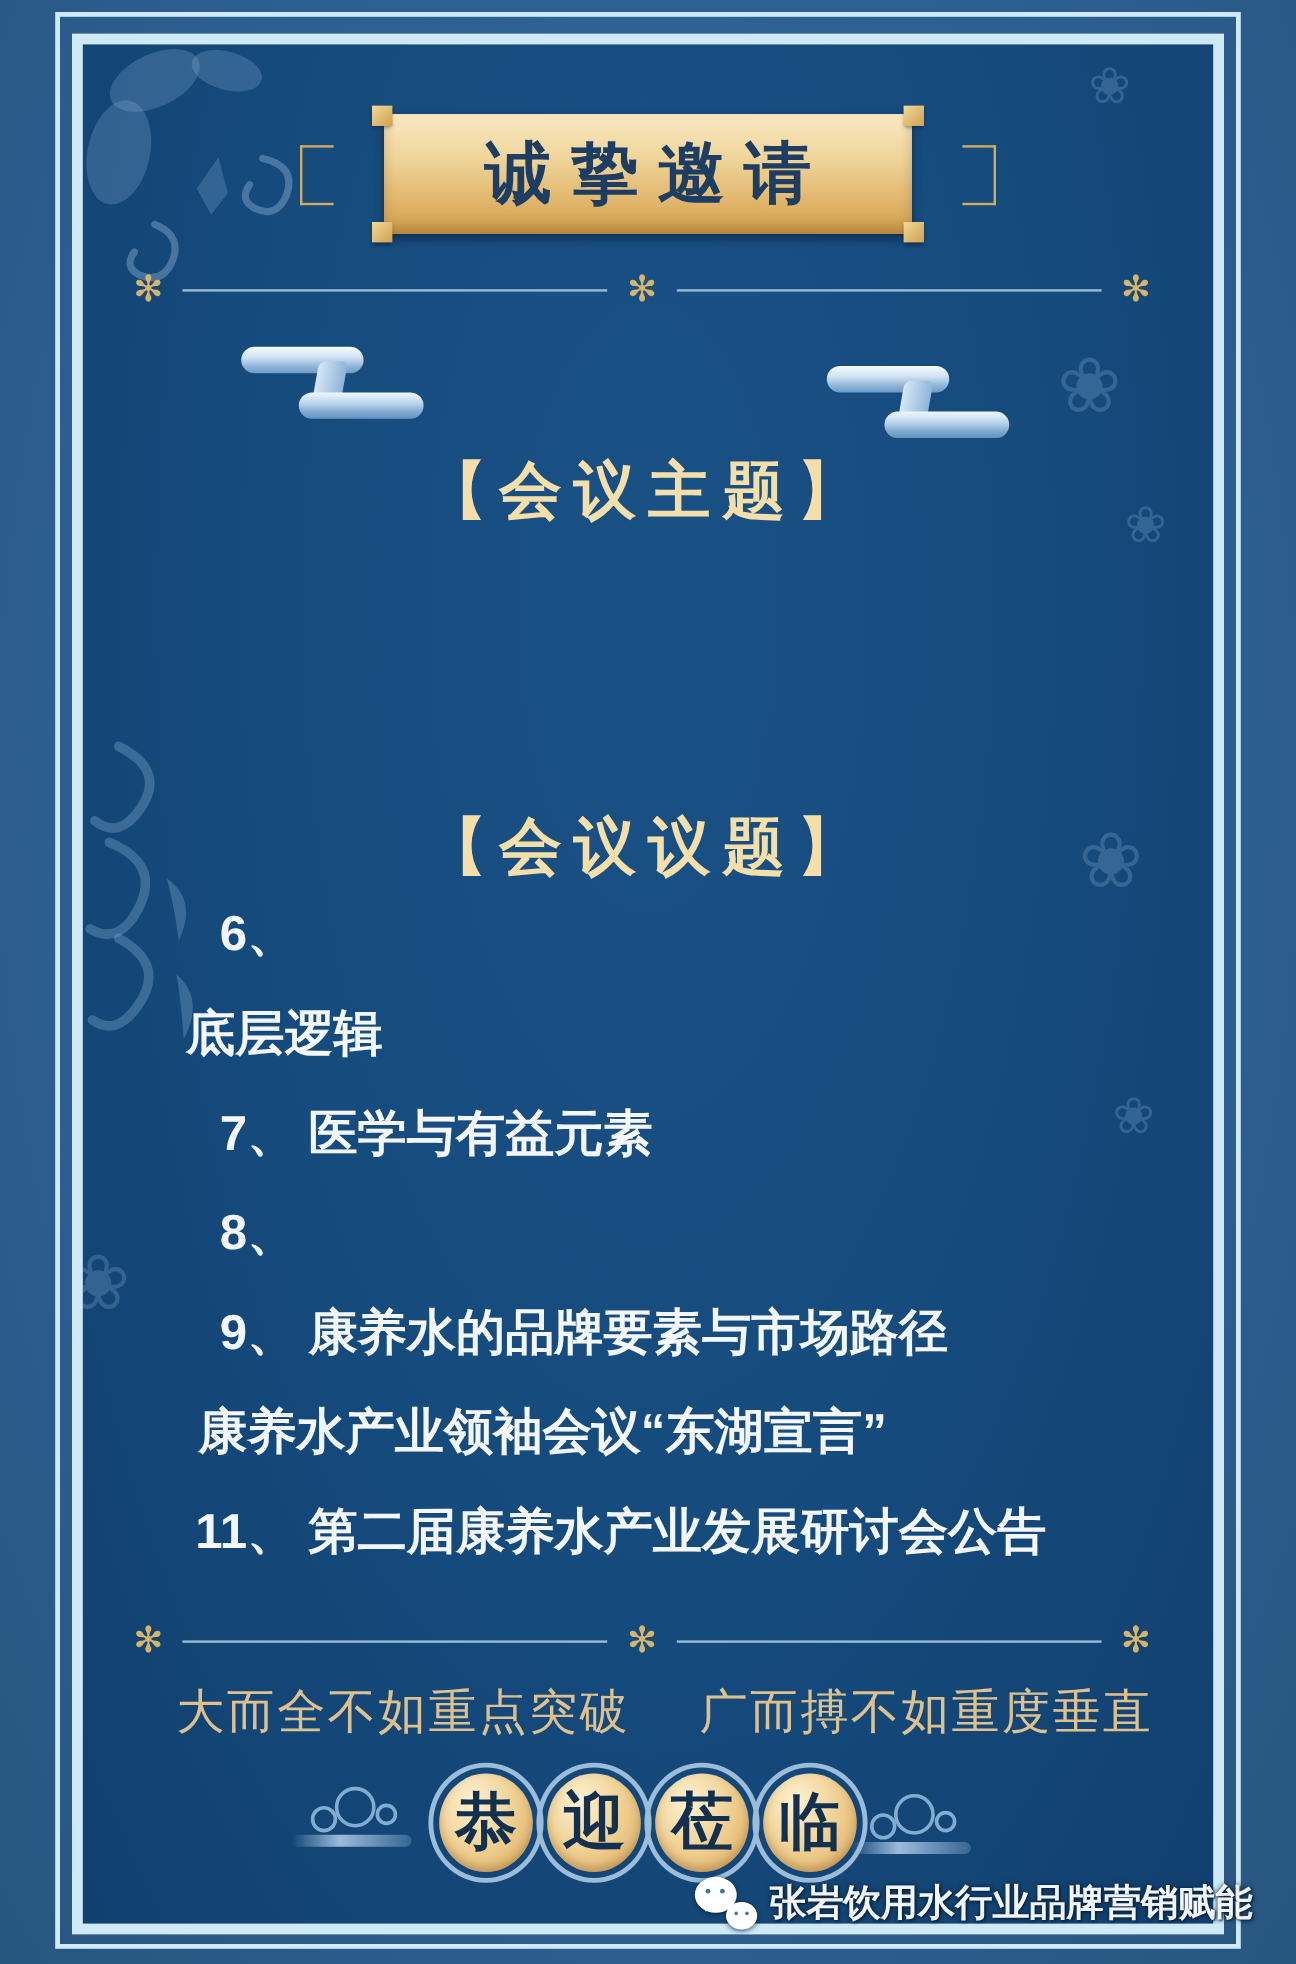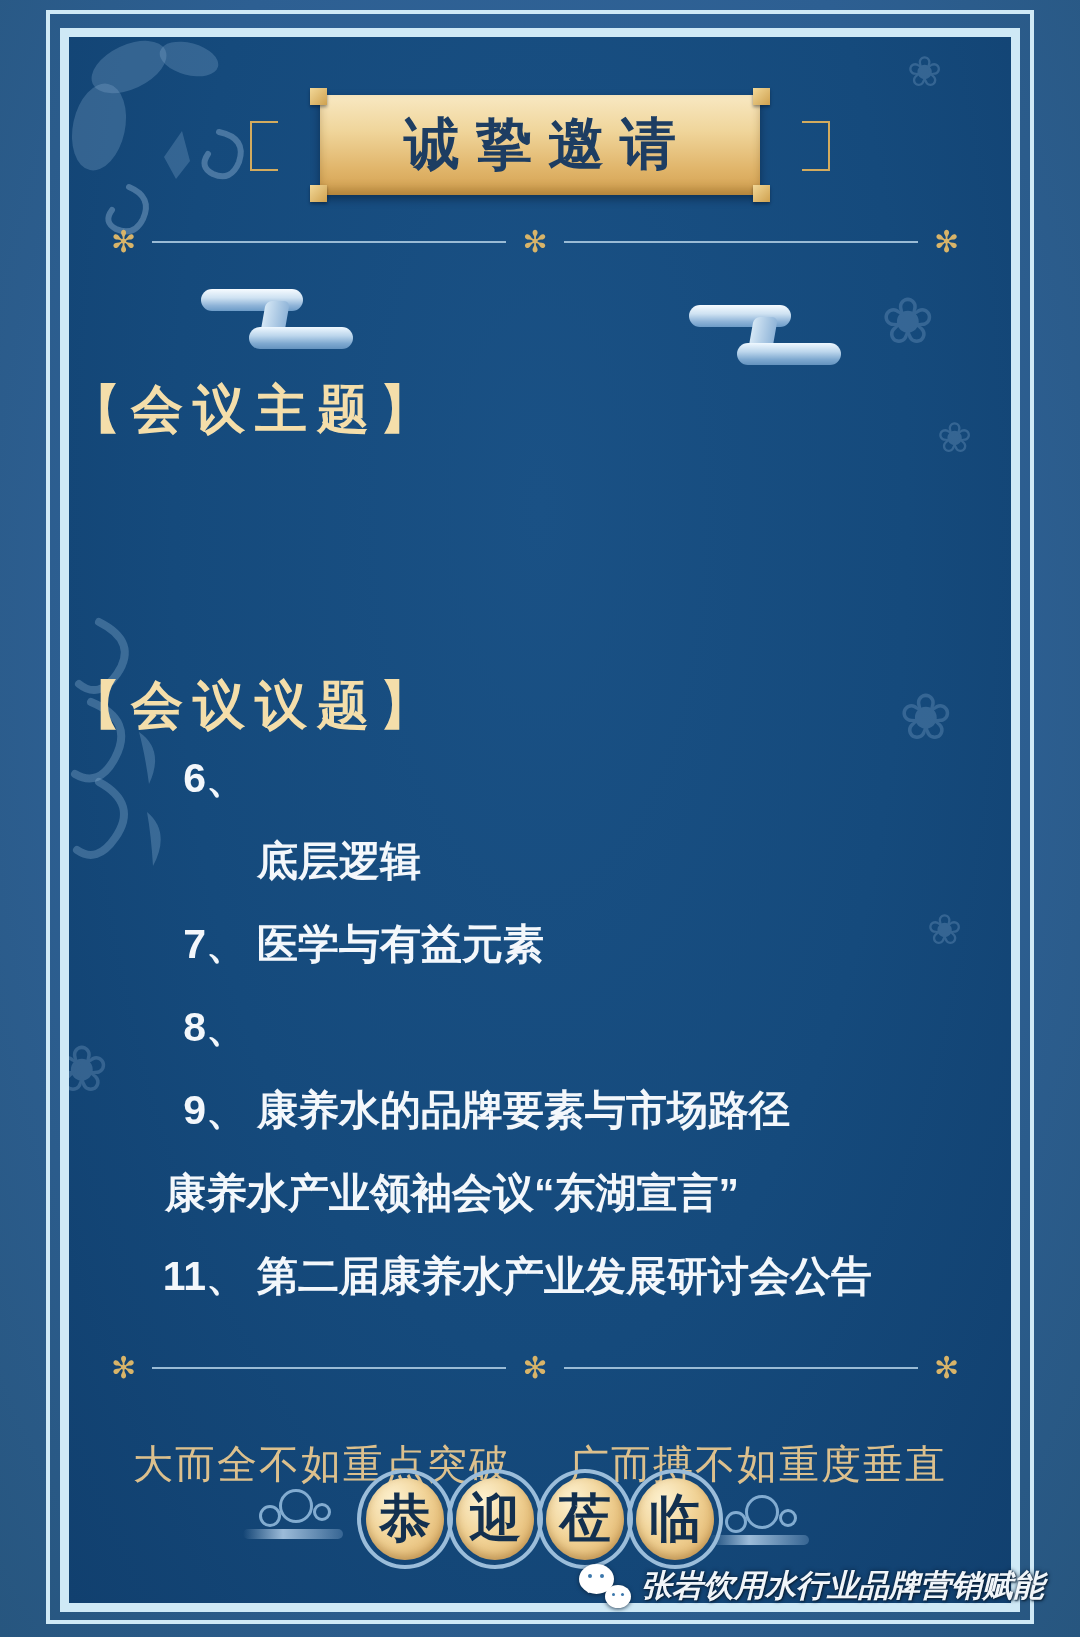--- a/index.html
+++ b/index.html
@@ -65,56 +65,56 @@
 
   
   .divider { position:absolute; left:42px; width:848px; height:34px;
     display:flex; align-items:center; }
   .divider .flw { color:#d8b469; font-size:30px; line-height:1; flex:none; }
   .divider .ln { flex:1; height:2px; background:#9abbd5; margin:0 16px; }
   .divider.d1 { top:188px; }
   .divider.d2 { top:1314px; }
 
   
-  .sec-heading { position:absolute; left:0; width:100%; text-align:left;
+  .sec-heading { position:absolute; left:0; width:100%; text-align:center;
     color:#f4deaa; font-size:52px; font-weight:bold; letter-spacing:10px; white-space:nowrap; }
   .sec-heading.h-theme  { top:338px; }
   .sec-heading.h-topics { top:600px;margin-top:34px; }
 
   .theme-title { position:absolute; left:0; top:448px; width:100%; text-align:center;
     color:#ffffff; font-size:41px; font-weight:bold; white-space:nowrap; letter-spacing:0; }
 
   .topics { position:absolute; left:0; top:700px; width:100%; padding-left:86px;
     color:#f3f7fb; font-size:41px; font-weight:bold; }
   .topic-row { display:flex; line-height:83px; }
   .topic-row .num { flex:none; width:92px; text-align:right; }
   .topic-row .txt { margin-left:10px; white-space:nowrap; }
-  .topic-cont { line-height:83px; margin-left:102px; white-space:nowrap; }
-
-  .slogan { position:absolute; left:0; top:1362px; width:100%; text-align:center;
+  .topic-cont { line-height:83px; white-space:nowrap; }
+
+  .slogan { position:absolute; left:14px; top:1362px; width:100%; text-align:center;
     font-family:"Liberation Serif", serif; color:#dcc08d; font-size:40px;
-    letter-spacing:2px; white-space:nowrap;margin-top:38px; }
+    letter-spacing:2px; white-space:nowrap; }
   .slogan .gap { display:inline-block; width:58px; }
 
   
   .welcome { position:absolute; left:0; top:1432px; width:100%;
     display:flex; justify-content:center; }
   .wc-ring { width:96px; height:100px; border-radius:50%;
     border:4px solid #9bbdda; padding:5px; margin:0 -3px;
     display:flex; align-items:center; justify-content:center; }
   .wc-circle { width:78px; height:82px; border-radius:50%;
     background:radial-gradient(ellipse at 35% 28%, #fdf2d2 0%, #f1d397 45%, #dcab5f 100%);
     display:flex; align-items:center; justify-content:center;
     box-shadow:inset 0 -4px 8px rgba(120,75,20,.35); }
   .wc-circle span { font-family:"Liberation Serif", serif; font-weight:bold;
     font-size:52px; color:#13304f; }
 
   
   .footer { position:absolute; top:1564px; right:36px; z-index:10;
-    display:flex; align-items:center;font-style:italic; }
+    display:flex; align-items:center; }
   .footer .name { color:#f0f5f9; font-size:31px; font-weight:bold; margin-left:10px;
     text-shadow:0 0 4px rgba(8,30,54,.95), 1px 1px 2px #0a2238; white-space:nowrap; }
   .wxicon { position:relative; width:52px; height:44px; flex:none;
     filter:drop-shadow(0 1px 2px rgba(8,30,54,.8)); }
   .wxicon .b1 { position:absolute; left:0; top:0; width:35px; height:30px;
     background:#ffffff; border-radius:50%; }
   .wxicon .b1::before { content:''; position:absolute; left:9px; top:10px; width:4px; height:4px;
     border-radius:50%; background:#3a76ab; box-shadow:12px 0 0 #3a76ab; }
   .wxicon .b1::after { content:''; position:absolute; left:3px; bottom:-5px;
     border:6px solid transparent; border-top-color:#ffffff; transform:rotate(24deg); }

